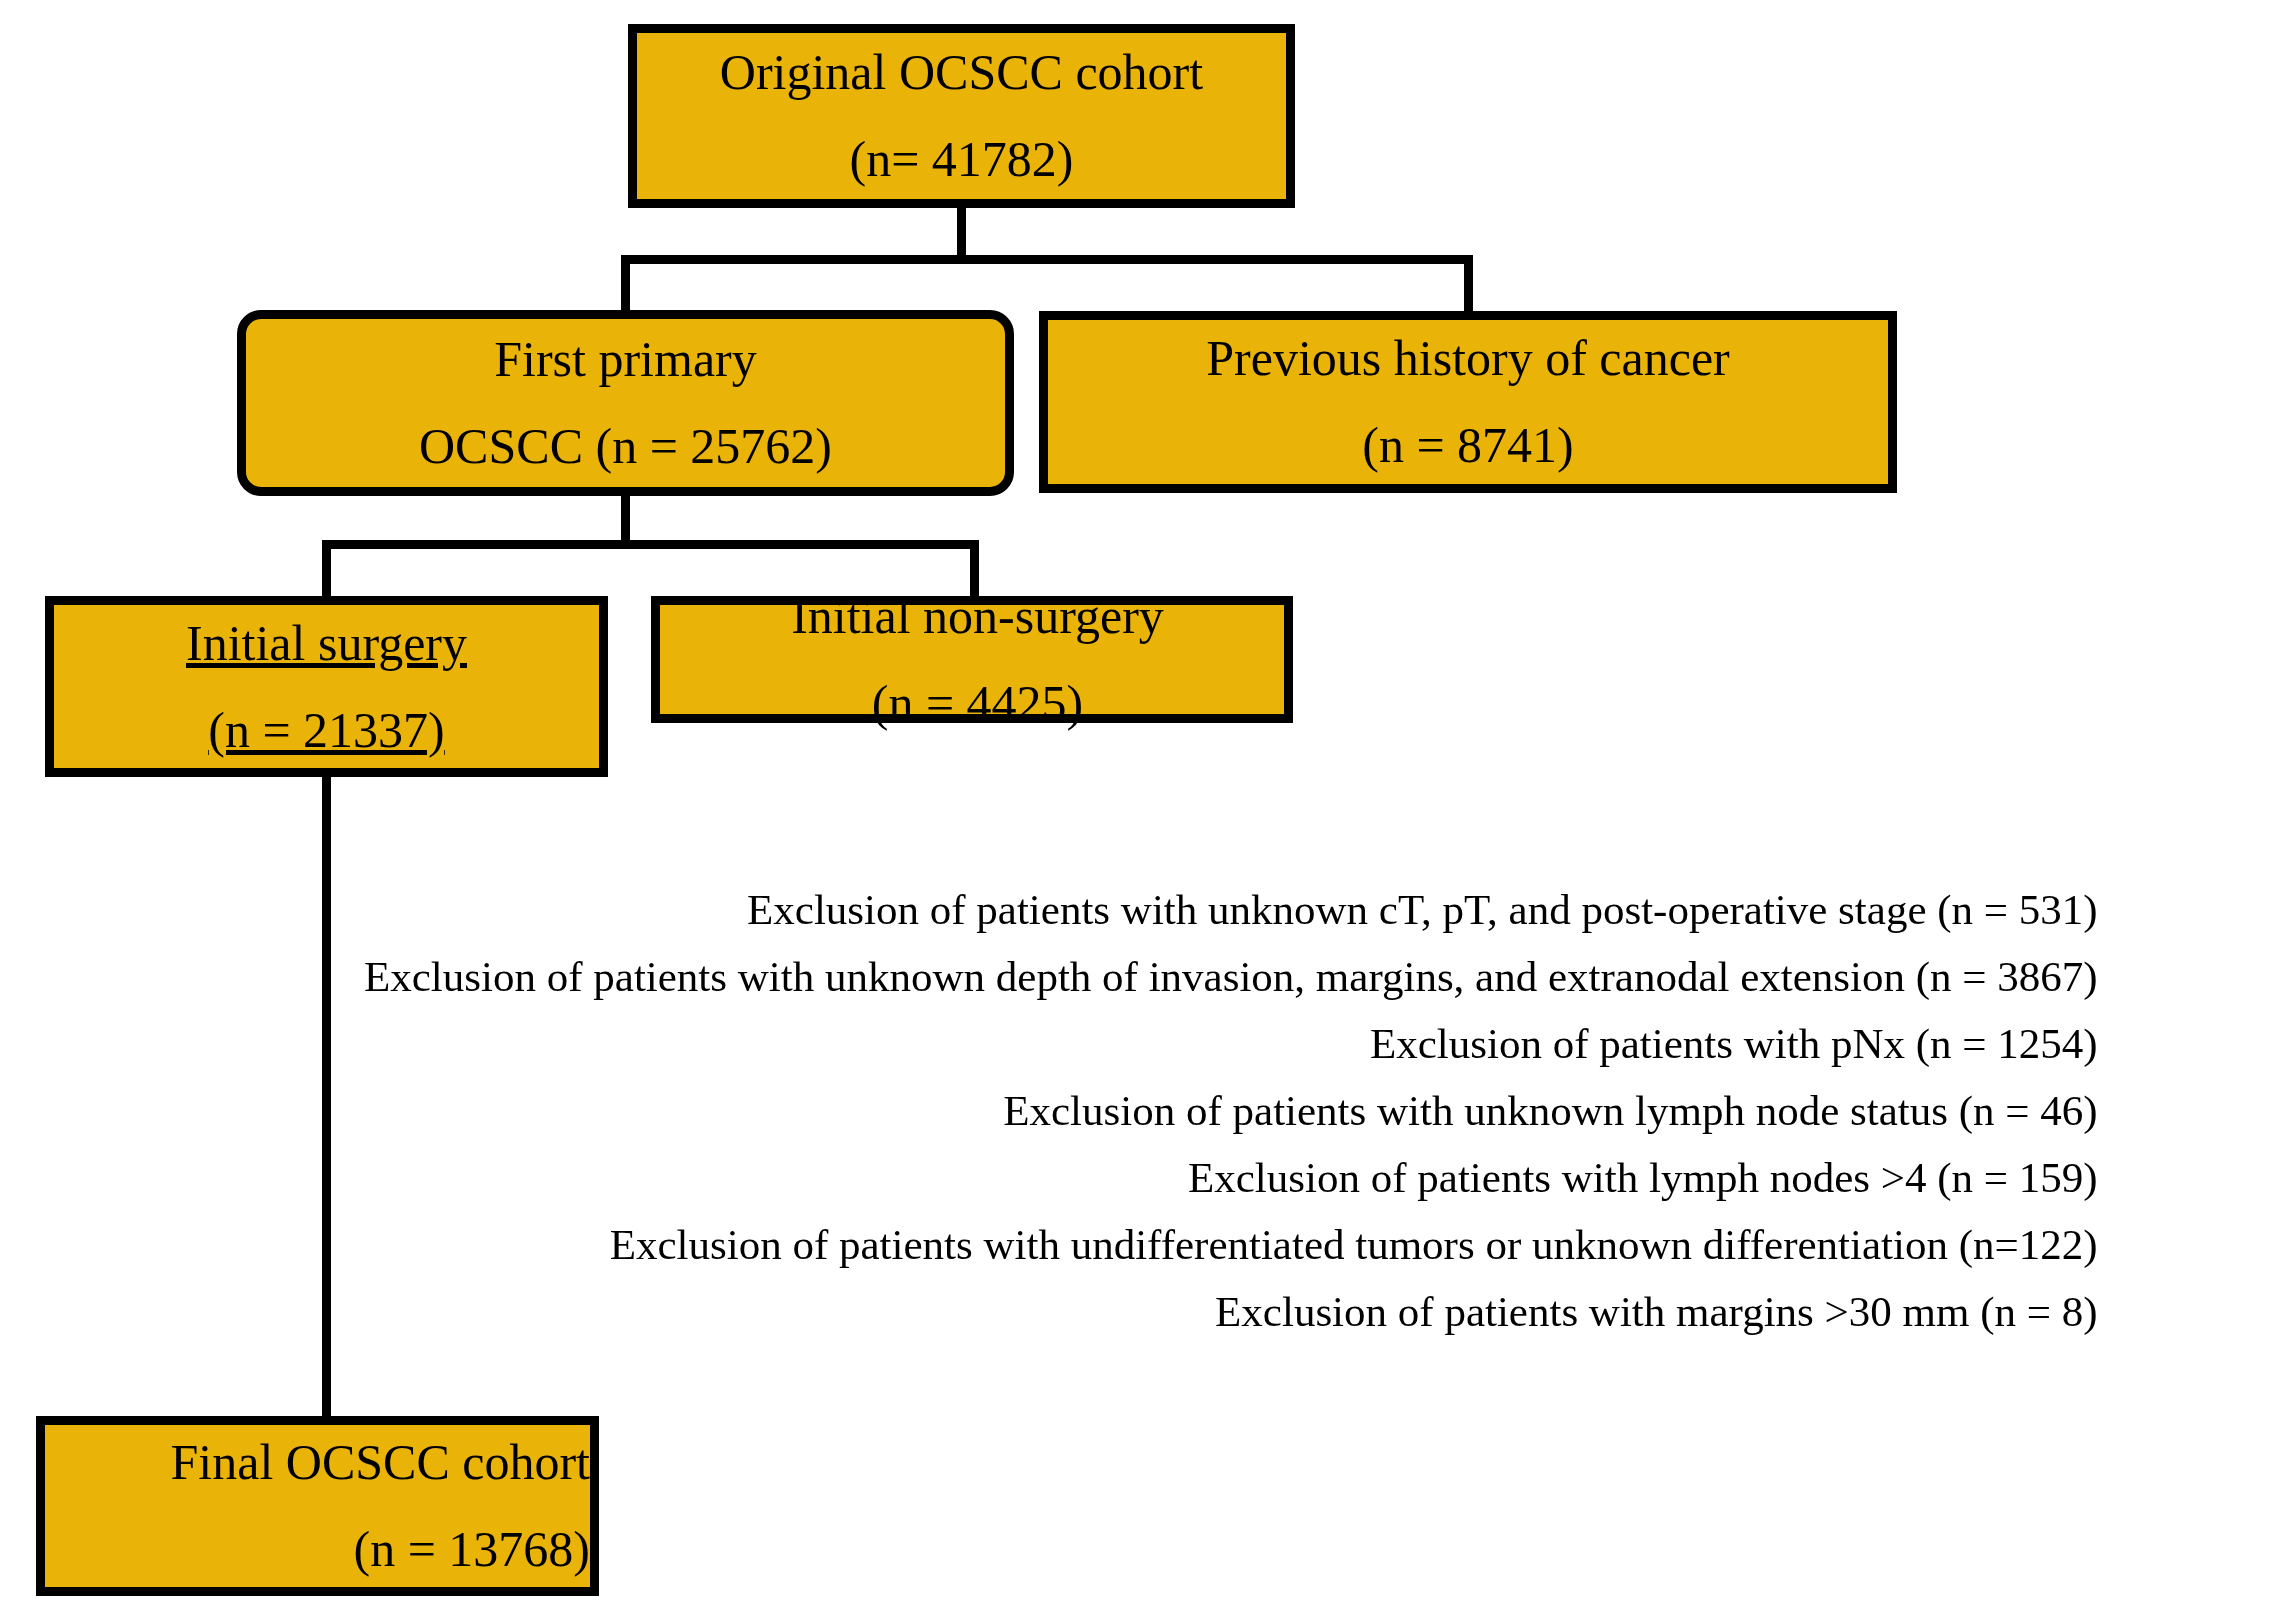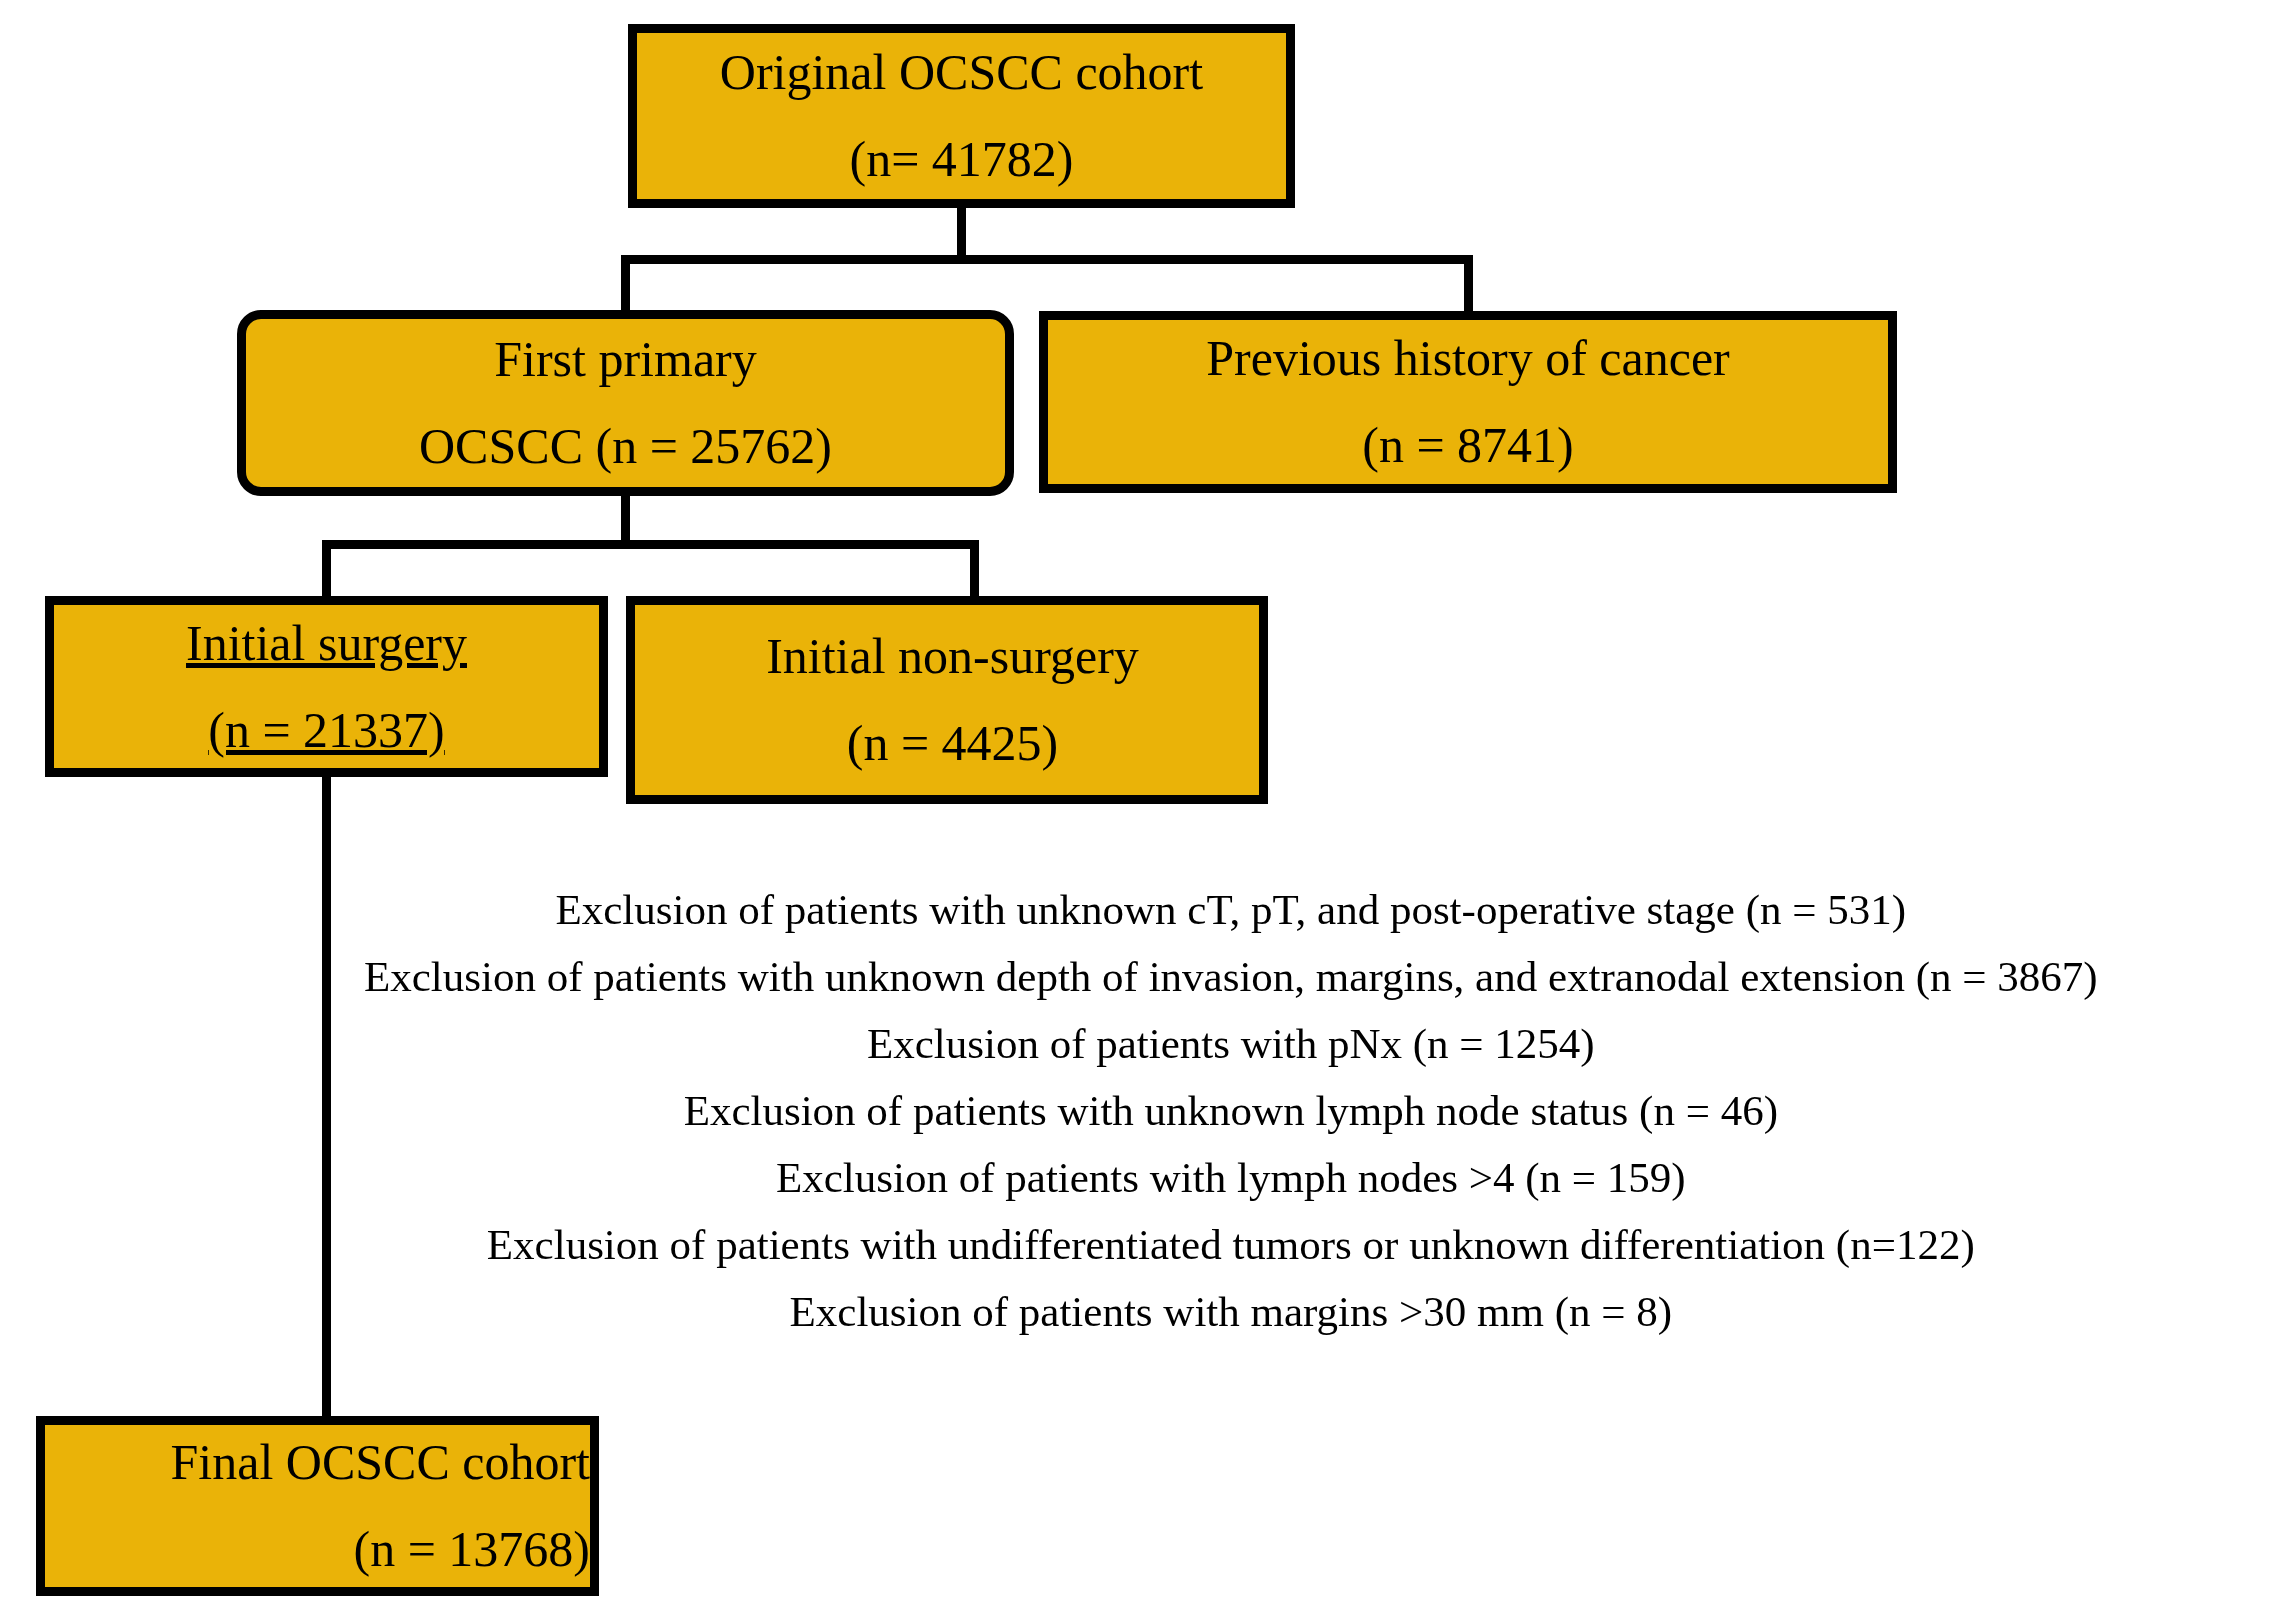--- a/index.html
+++ b/index.html
@@ -34,21 +34,21 @@
     position: absolute;
     background: #000000;
   }
   .exclusions {
     position: absolute;
     left: 364px;
     top: 876px;
     font-size: 43px;
     line-height: 67px;
     white-space: nowrap;
-    text-align: center;
+    text-align: right;
   }
   .excl-line {
     height: 67px;
   }
 </style>
 </head>
 <body>
 
 <div class="canvas">
 
@@ -75,21 +75,21 @@
   <div class="flow-box" style="left:1039px; top:311px; width:858px; height:182px;text-align:right;">
     <div>Previous history of cancer</div>
     <div>(n = 8741)</div>
   </div>
 
   <div class="flow-box" style="left:45px; top:596px; width:563px; height:181px;text-decoration:underline;">
     <div>Initial surgery</div>
     <div>(n = 21337)</div>
   </div>
 
-  <div class="flow-box" style="left:626px; top:596px; width:642px; height:208px;padding-left:11px;">
+  <div class="flow-box" style="left:651px; top:596px; width:642px; height:127px;padding-left:11px;">
     <div>Initial non-surgery</div>
     <div>(n = 4425)</div>
   </div>
 
   <div class="flow-box" style="left:36px; top:1416px; width:563px; height:180px;align-items:flex-end;">
     <div>Final OCSCC cohort</div>
     <div>(n = 13768)</div>
   </div>
 
   <div class="exclusions">

